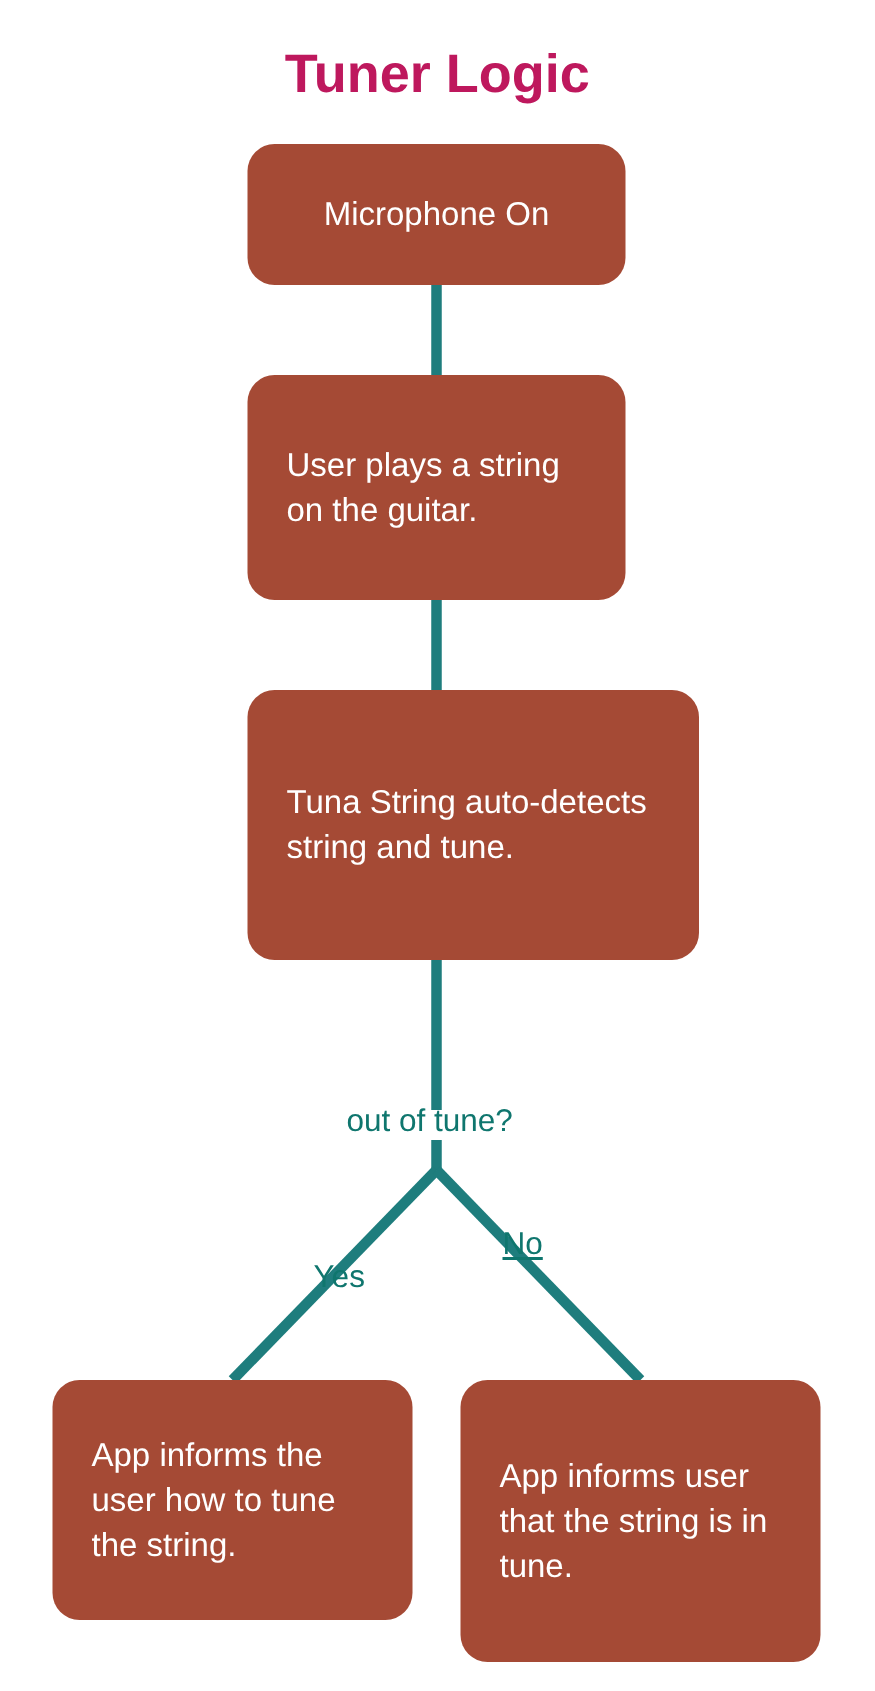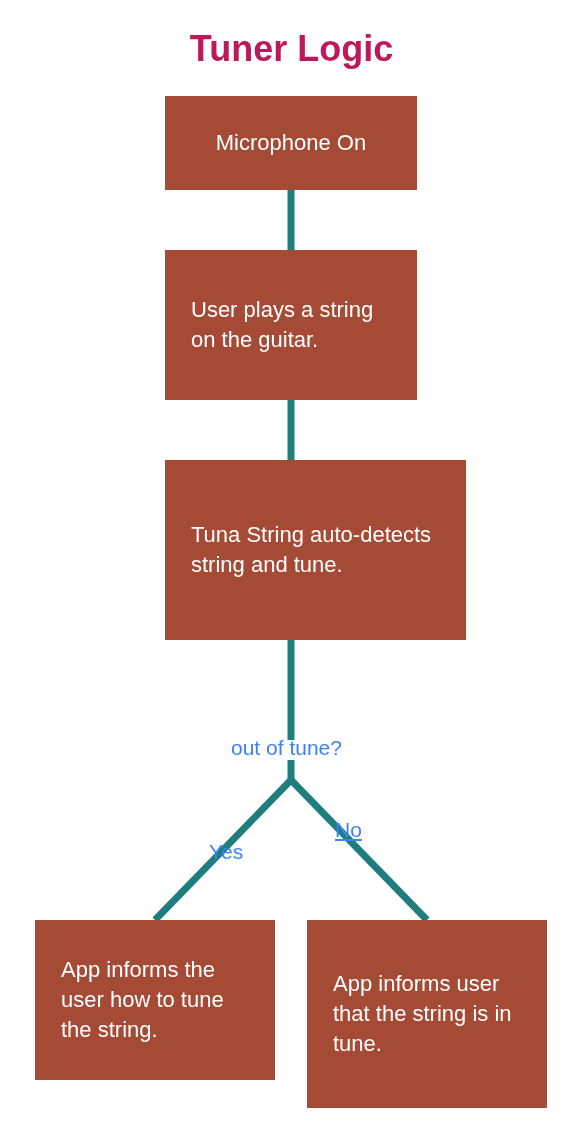--- a/index.html
+++ b/index.html
@@ -22,29 +22,30 @@
     color: #be185d;
   }
   .box {
     position: absolute;
     background: #a54a35;
     color: #fff;
     font-size: 22px;
     line-height: 1.35;
     display: flex;
     align-items: center;
+    border-radius: 18px;
   }
   .box-inner {
     padding: 20px 26px;
   }
   .box.center-text .box-inner { width:100%; text-align:center; }
   .decision-label {
     position: absolute;
     font-size: 21px;
-    color: #3b82f6;
+    color: #0f766e;
   }
   svg.connectors {
     position: absolute;
     top: 0; left: 0;
     width: 583px;
     height: 1127px;
     pointer-events: none;
   }
 </style>
 </head>

